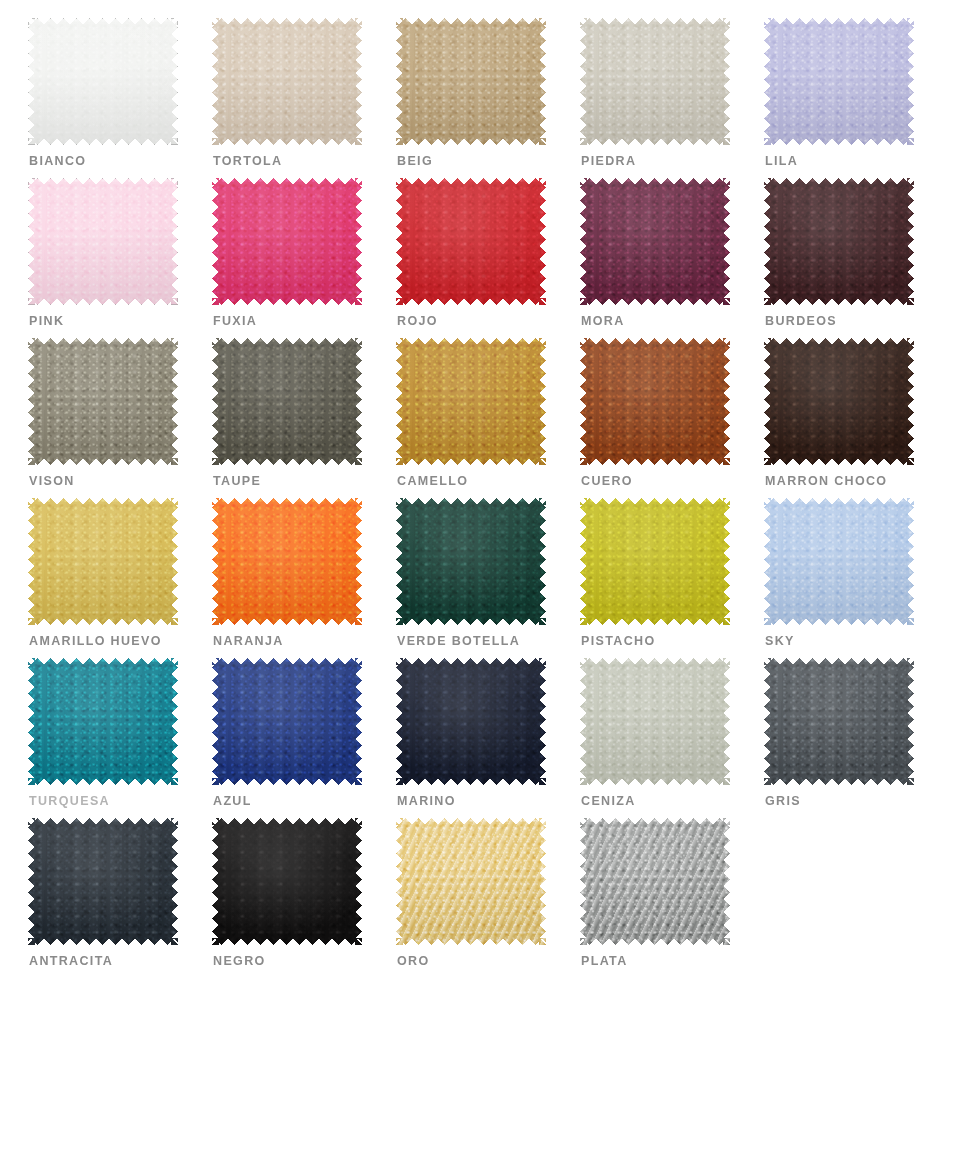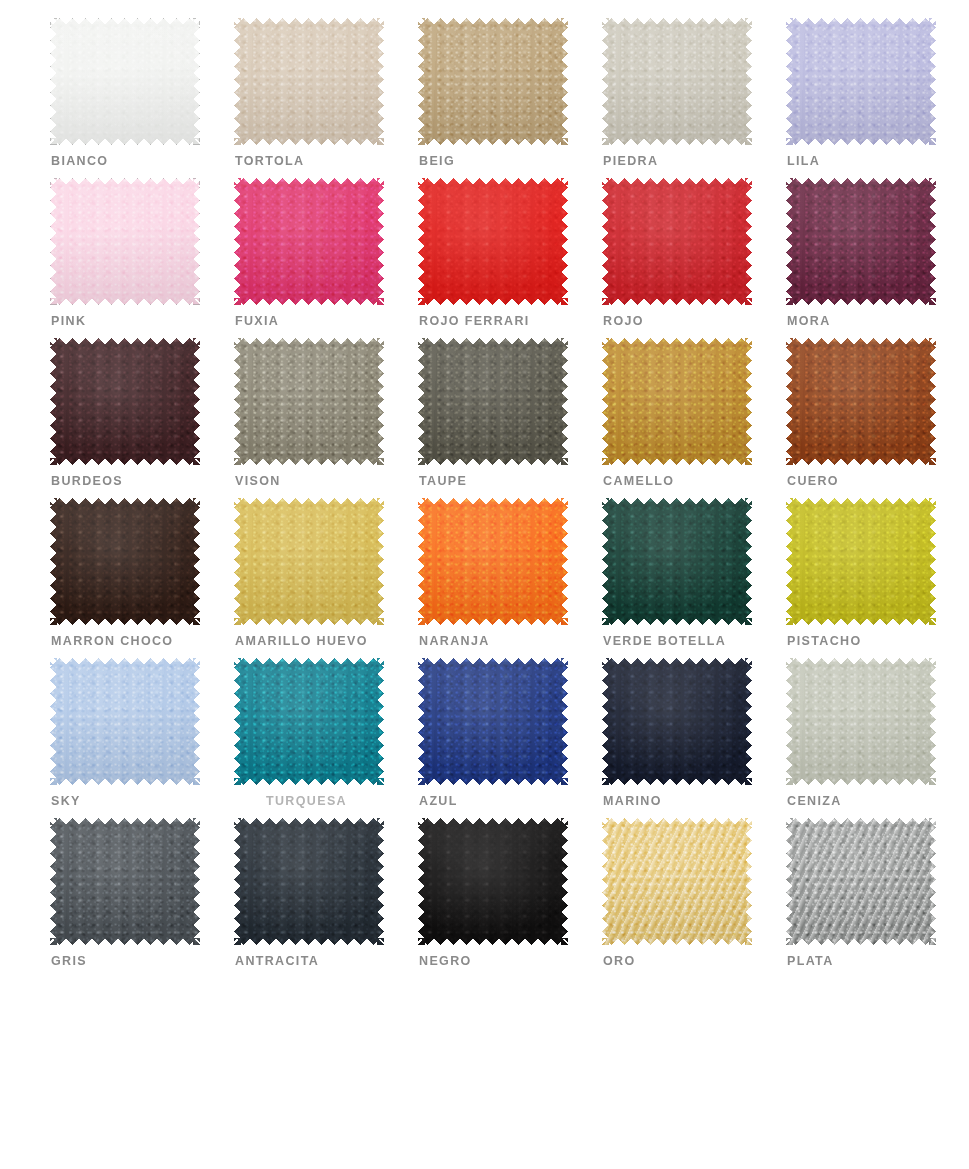--- a/index.html
+++ b/index.html
@@ -14,21 +14,21 @@
     font-family: "Liberation Sans", sans-serif;
     -webkit-font-smoothing: antialiased;
     overflow: hidden;
   }
 
   #palette-grid {
     position: relative;
     width: 969px;
     height: 1169px;
     box-sizing: border-box;
-    padding: 18px 0 0 50px;
+    padding: 18px 0 0 28px;
     display: grid;
     grid-template-columns: repeat(5, 184px);
     grid-auto-rows: 160px;
     align-content: start;
     justify-content: start;
   }
 
   .swatch-cell {
     position: relative;
     width: 184px;
@@ -133,21 +133,21 @@
     position: absolute;
     left: 1px;
     top: 136px;
     font-size: 12.5px;
     font-weight: 700;
     letter-spacing: 1.35px;
     color: #8a8a8a;
     text-transform: uppercase;
     white-space: nowrap;
   }
-  .swatch-label.muted { color: #b4b4b4; margin-left: 31px; }
+  .swatch-label.muted { color: #b4b4b4; }
 </style>
 </head>
 <body>
 
 <main id="palette-grid">
     <div class="swatch-cell">
       <div class="chip outlined">
         <div class="chip-fill" style="background: rgb(242, 243, 241);"></div>
         <div class="chip-grain"></div>
         <div class="chip-grain2"></div>
@@ -206,29 +206,20 @@
       <div class="chip">
         <div class="chip-fill" style="background: rgb(224, 51, 107);"></div>
         <div class="chip-grain"></div>
         <div class="chip-grain2"></div>
         <div class="chip-shade"></div>
       </div>
       <div class="swatch-label">FUXIA</div>
     </div>
     <div class="swatch-cell">
       <div class="chip">
-        <div class="chip-fill" style="background: rgb(224, 27, 24);"></div>
-        <div class="chip-grain"></div>
-        <div class="chip-grain2"></div>
-        <div class="chip-shade"></div>
-      </div>
-      <div class="swatch-label">ROJO FERRARI</div>
-    </div>
-    <div class="swatch-cell">
-      <div class="chip">
         <div class="chip-fill" style="background: rgb(203, 32, 39);"></div>
         <div class="chip-grain"></div>
         <div class="chip-grain2"></div>
         <div class="chip-shade"></div>
       </div>
       <div class="swatch-label">ROJO</div>
     </div>
     <div class="swatch-cell">
       <div class="chip">
         <div class="chip-fill" style="background: rgb(102, 36, 63);"></div>

